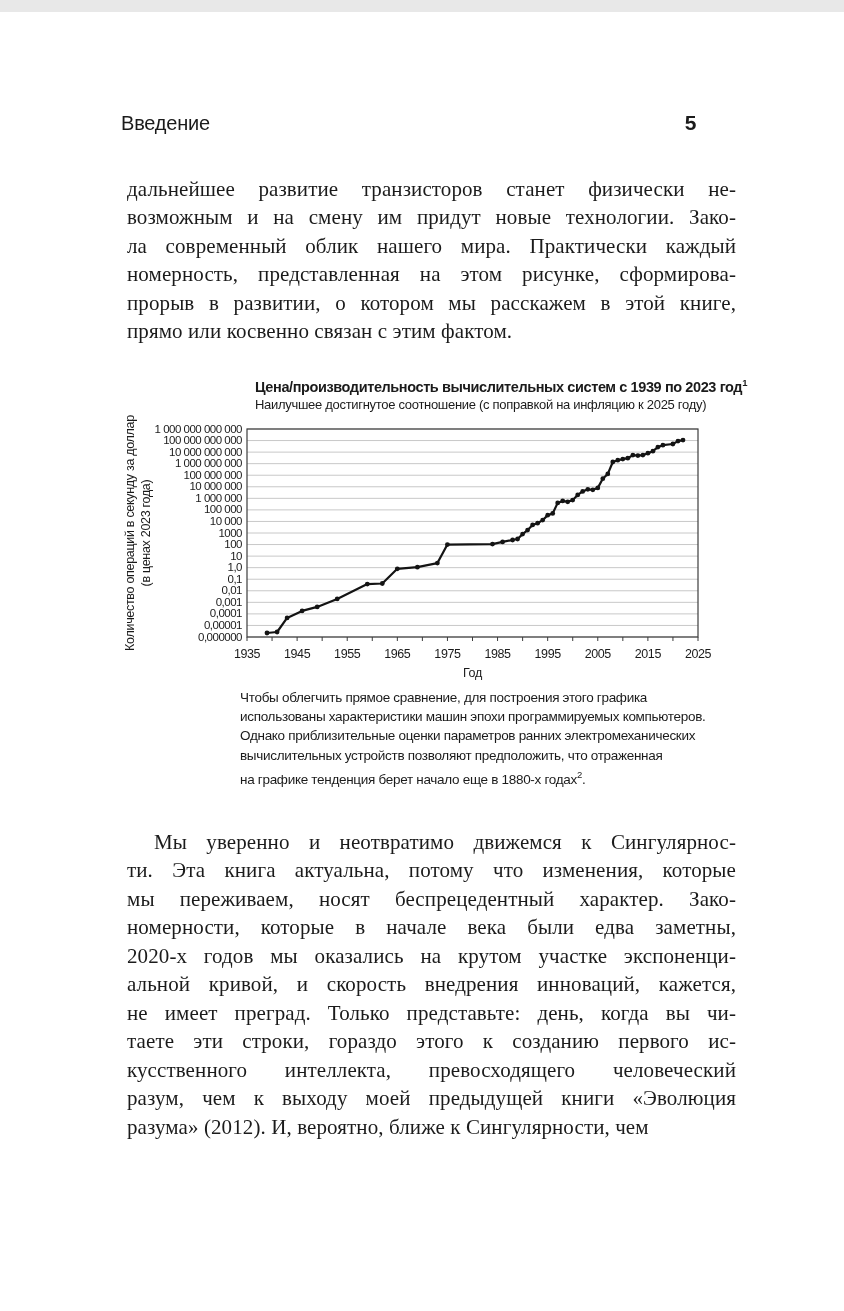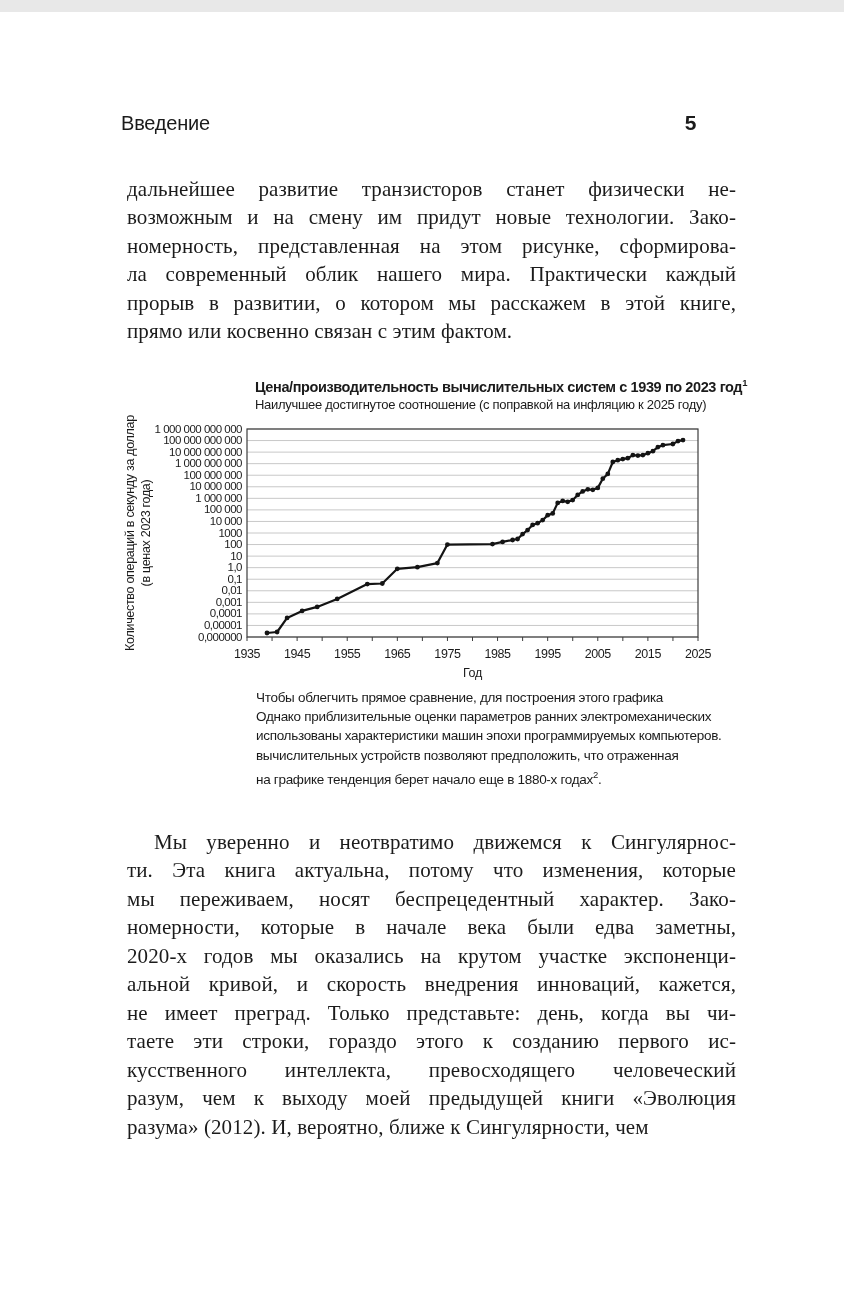--- a/index.html
+++ b/index.html
@@ -36,21 +36,21 @@
     letter-spacing:-0.4px; white-space:nowrap;text-align:center;
   }
   .fig-title sup, .fig-caption sup { font-size:9.5px; }
   .fig-subtitle {
     position:absolute; left:255px; top:385px;
     font-family:"Liberation Sans", sans-serif; font-size:13px;
     letter-spacing:-0.3px; white-space:nowrap;
   }
   .chart-svg { position:absolute; left:0; top:355px; }
   .fig-caption {
-    position:absolute; left:256px; top:676px; width:460px;
+    position:absolute; left:240px; top:676px; width:460px;
     font-family:"Liberation Sans", sans-serif; font-size:13.5px;
     line-height:19.2px; letter-spacing:-0.3px;
   }
   .fig-caption .cap-line { white-space:nowrap; }
 
   
   .tick-y {
     font-family:"Liberation Sans", sans-serif; font-size:11.5px;
     letter-spacing:-0.5px; fill:#1b1b1b;
   }
@@ -69,22 +69,22 @@
 <div class="page">
 
   <div class="header">
     <span class="running-title">Введение</span>
     <span class="page-num">5</span>
   </div>
 
   <div class="para" id="para1">
       <div class="line">дальнейшее развитие транзисторов станет физически не-</div>
       <div class="line">возможным и на смену им придут новые технологии. Зако-</div>
+      <div class="line">ла современный облик нашего мира. Практически каждый</div>
       <div class="line">номерность, представленная на этом рисунке, сформирова-</div>
-      <div class="line">ла современный облик нашего мира. Практически каждый</div>
       <div class="line">прорыв в развитии, о котором мы расскажем в этой книге,</div>
       <div class="line last">прямо или косвенно связан с этим фактом.</div>
     </div>
 
   <div class="fig-title">
     <span>Цена/производительность вычислительных систем с 1939 по 2023 год</span><sup>1</sup>
   </div>
   <div class="fig-subtitle">Наилучшее достигнутое соотношение (с поправкой на инфляцию к 2025 году)</div>
 
   <svg class="chart-svg" id="chart" width="844" height="330" viewBox="0 0 844 330">
@@ -205,22 +205,22 @@
       <circle cx="652.9" cy="84.2" r="2.4" fill="#141414"></circle>
       <circle cx="657.9" cy="80.1" r="2.4" fill="#141414"></circle>
       <circle cx="662.9" cy="78.2" r="2.4" fill="#141414"></circle>
       <circle cx="672.9" cy="77.0" r="2.4" fill="#141414"></circle>
       <circle cx="678.0" cy="74.1" r="2.4" fill="#141414"></circle>
       <circle cx="683.0" cy="73.1" r="2.4" fill="#141414"></circle>
     </svg>
 
   <div class="fig-caption" id="fig-caption">
       <div class="cap-line">Чтобы облегчить прямое сравнение, для построения этого графика</div>
+      <div class="cap-line">использованы характеристики машин эпохи программируемых компьютеров.</div>
       <div class="cap-line">Однако приблизительные оценки параметров ранних электромеханических</div>
-      <div class="cap-line">использованы характеристики машин эпохи программируемых компьютеров.</div>
       <div class="cap-line">вычислительных устройств позволяют предположить, что отраженная</div>
       <div class="cap-line"><span>на графике тенденция берет начало еще в 1880-х годах</span><sup>2</sup><span>.</span></div>
     </div>
 
   <div class="para" id="para2">
       <div class="line indent">Мы уверенно и неотвратимо движемся к Сингулярнос-</div>
       <div class="line">ти. Эта книга актуальна, потому что изменения, которые</div>
       <div class="line">мы переживаем, носят беспрецедентный характер. Зако-</div>
       <div class="line">номерности, которые в начале века были едва заметны,</div>
       <div class="line">2020-х годов мы оказались на крутом участке экспоненци-</div>

